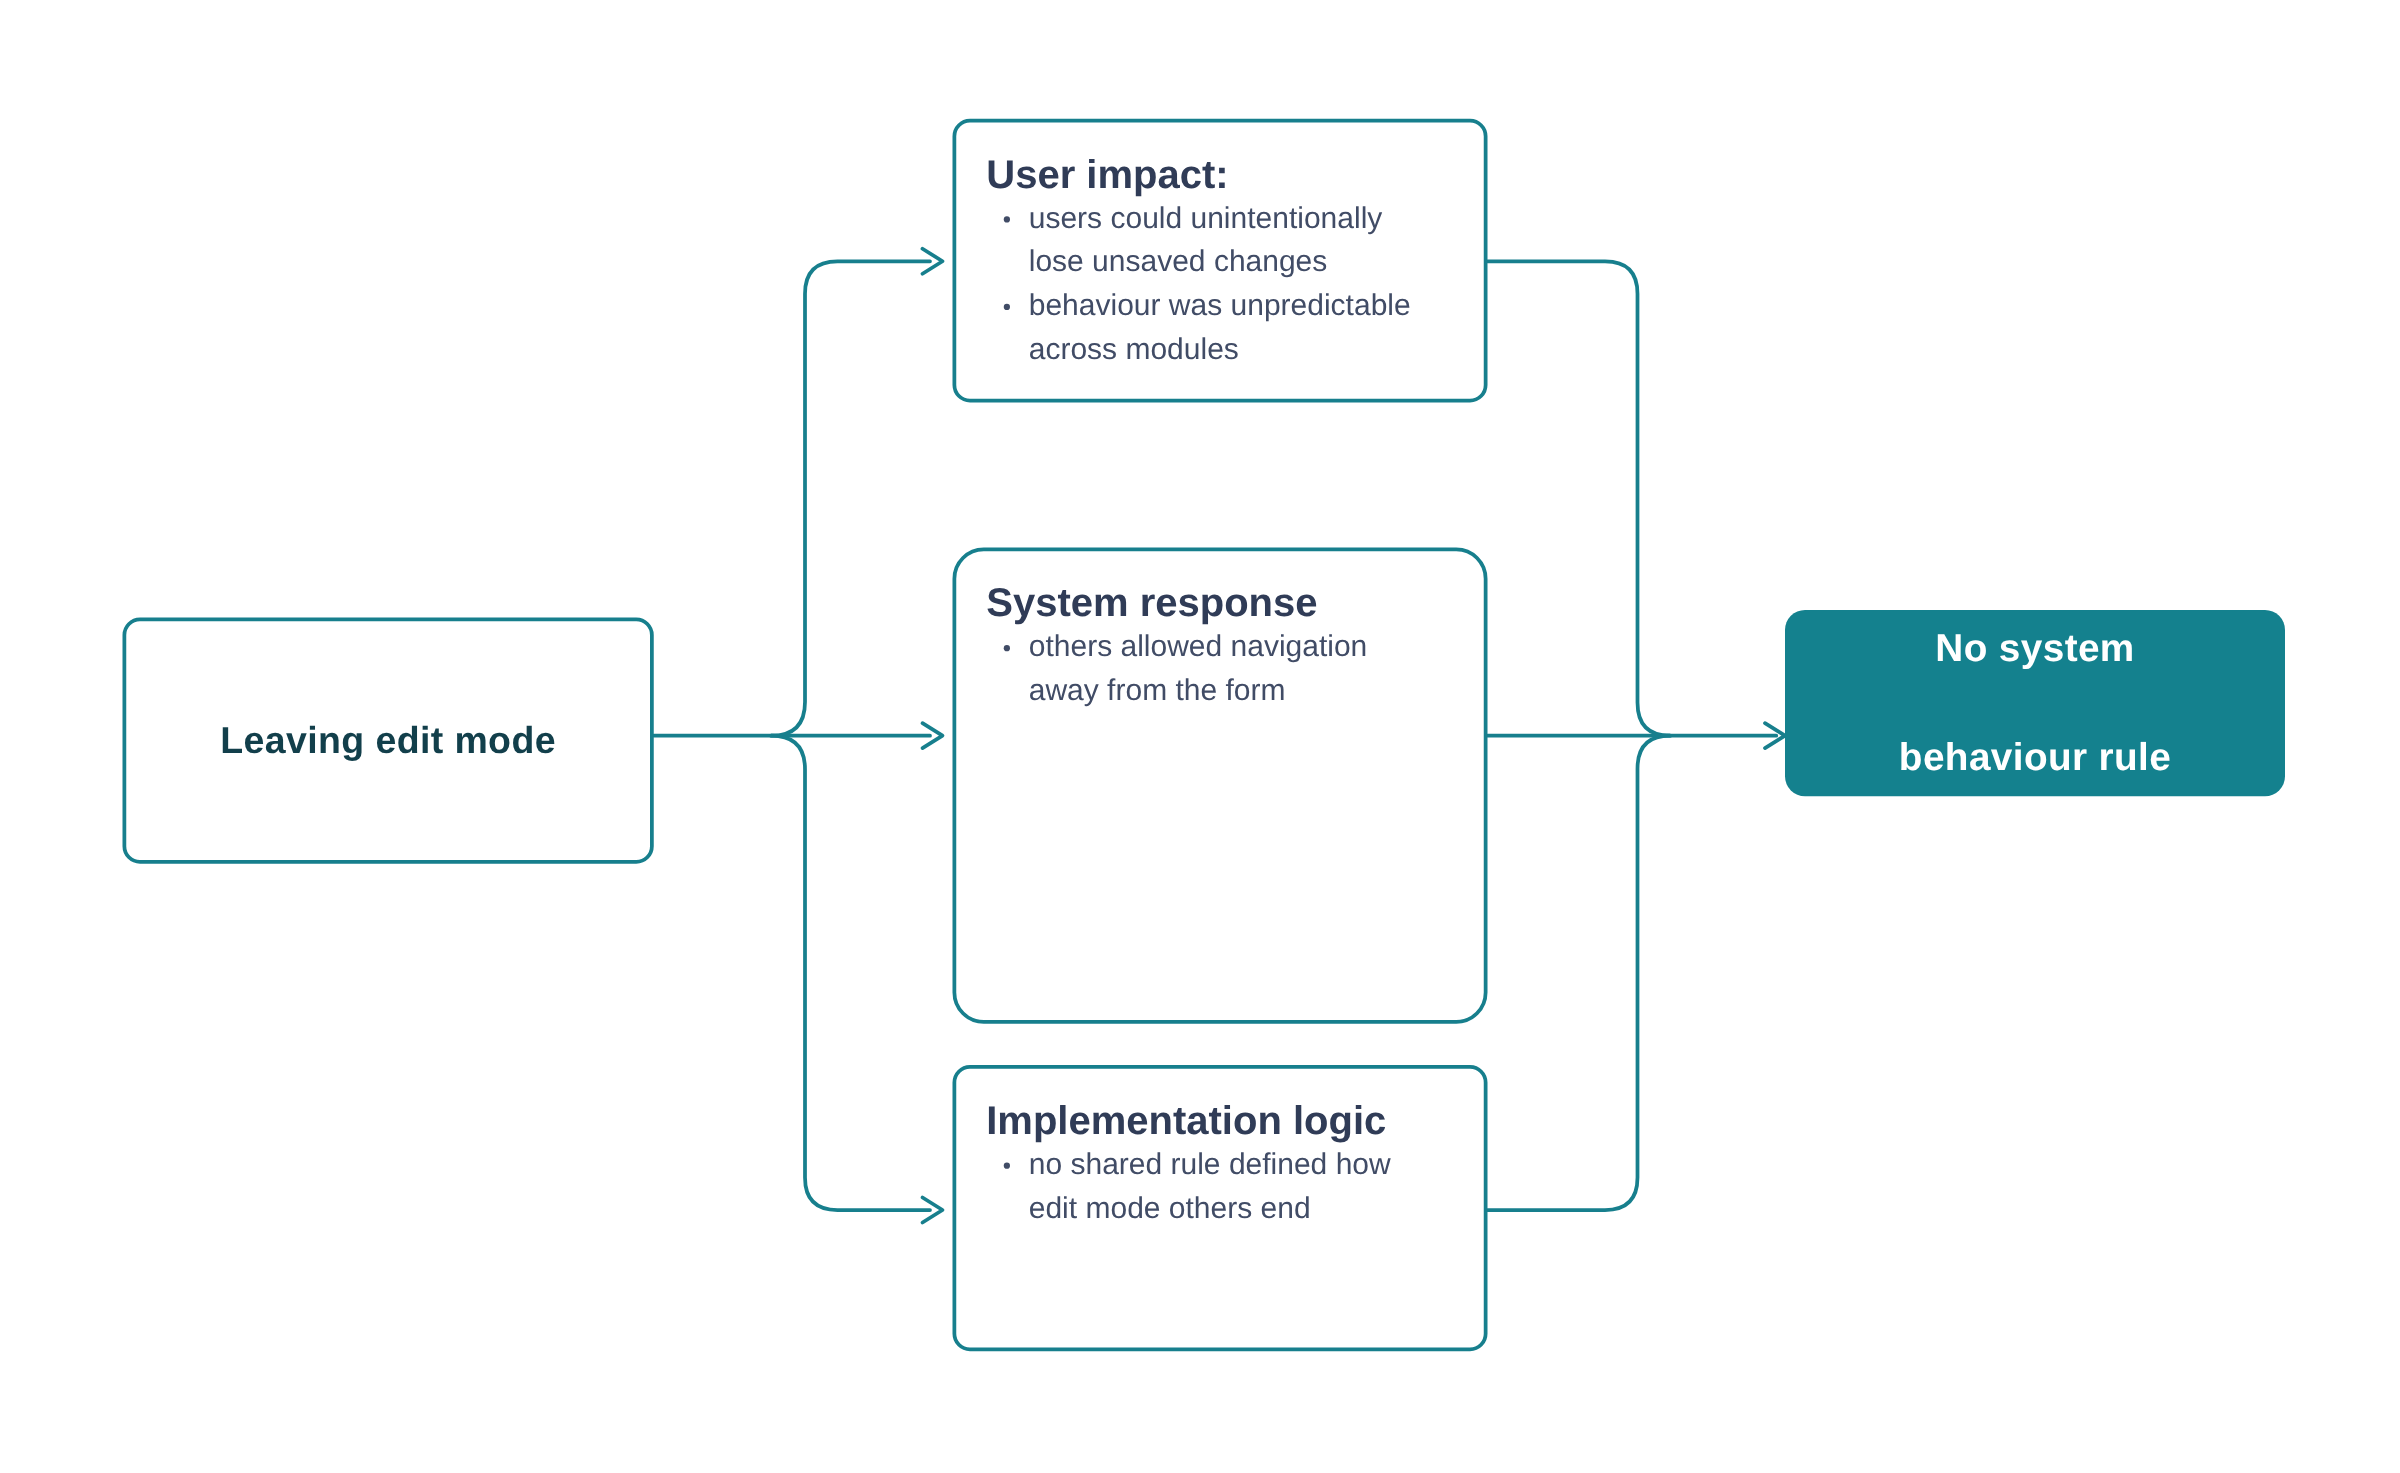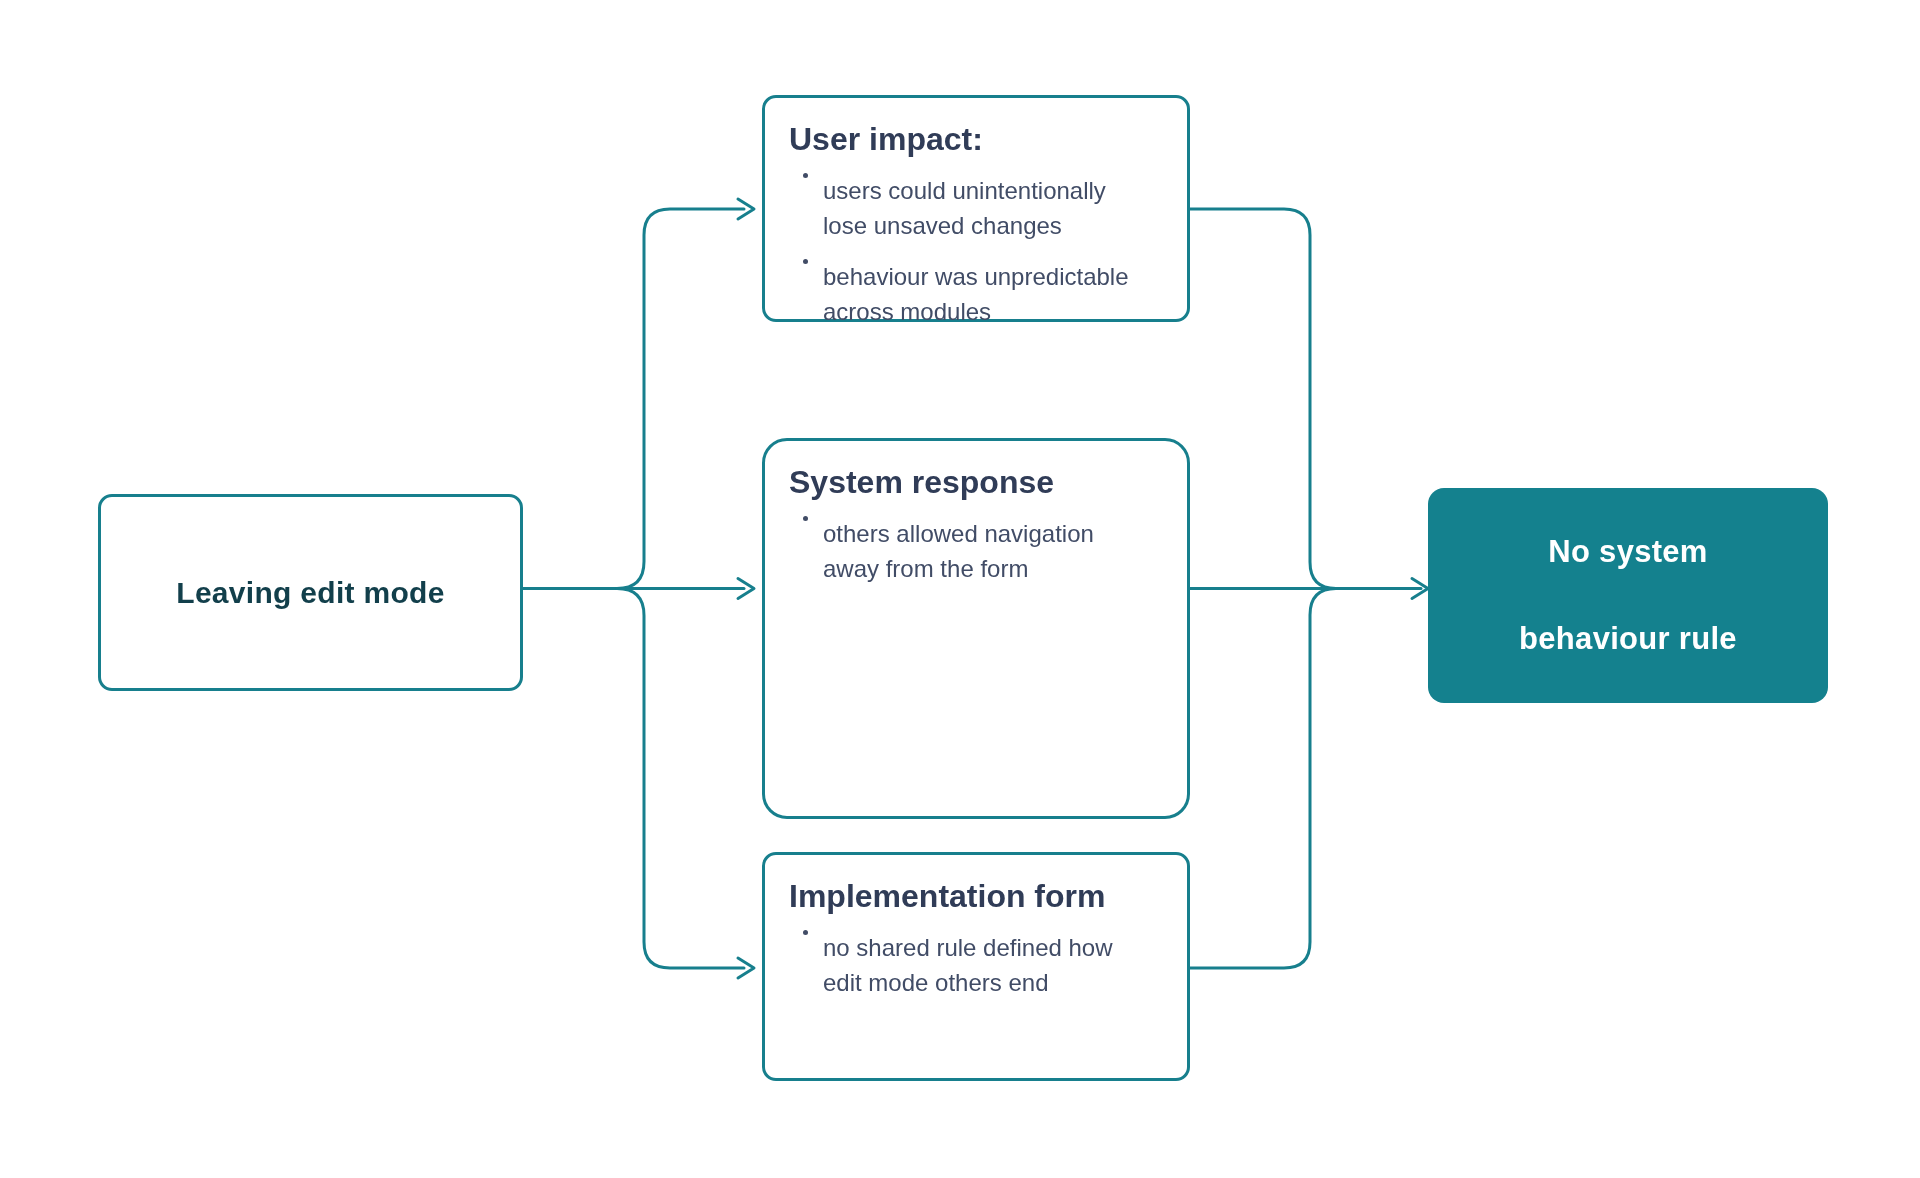--- a/index.html
+++ b/index.html
@@ -68,32 +68,31 @@
     position: relative;
     padding-left: 34px;
     font-size: 24px;
     line-height: 35px;
     color: var(--body-color);
   }
   .node-bullets li .bullet-text {
     display: inline-block;
     max-width: 326px;
     vertical-align: top;
-    margin-top: 16px;
   }
   .node-bullets li::before {
     content: "";
     position: absolute;
     left: 14px; top: 16px;
     width: 5px; height: 5px;
     border-radius: 50%;
     background: var(--body-color);
   }
   .node--result {
-    left: 1428px; top: 488px; width: 400px; height: 215px;
+    left: 1428px; top: 488px; width: 400px; height: 149px;
     background: var(--result-fill);
     border: none;
     border-radius: 16px;
     display: flex; flex-direction: column;
     align-items: center; justify-content: center; gap: 47px;
   }
   .node--result .result-line {
     font-size: 31px; font-weight: bold;
     line-height: 40px;
     color: var(--result-label-color);
@@ -134,21 +133,21 @@
   </div>
 
   <div class="node node--detail node--detail-1">
     <div class="node-title">System response</div>
     <ul class="node-bullets">
       <li><span class="bullet-text">others allowed navigation away from the form</span></li>
     </ul>
   </div>
 
   <div class="node node--detail node--detail-2">
-    <div class="node-title">Implementation form</div>
+    <div class="node-title">Implementation logic</div>
     <ul class="node-bullets">
       <li><span class="bullet-text">no shared rule defined how edit mode others end</span></li>
     </ul>
   </div>
 
   <div class="node node--result">
     <span class="result-line">No system</span>
     <span class="result-line">behaviour rule</span>
   </div>
 

